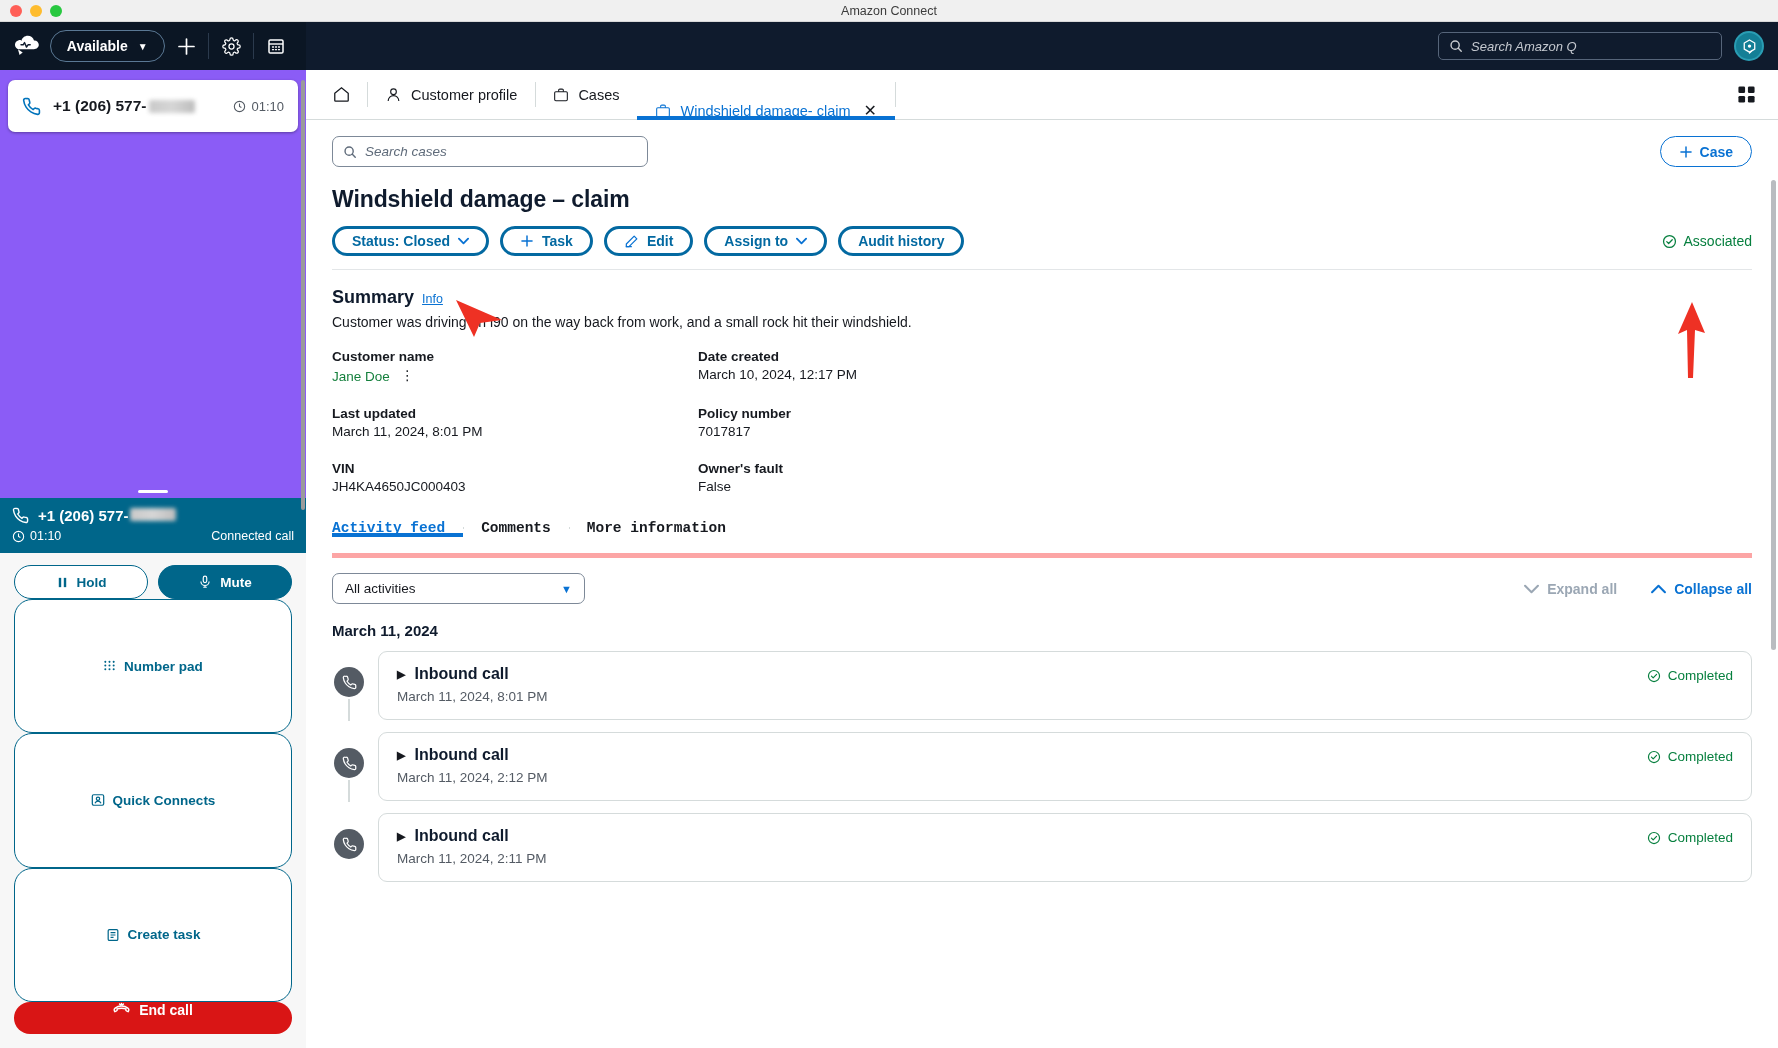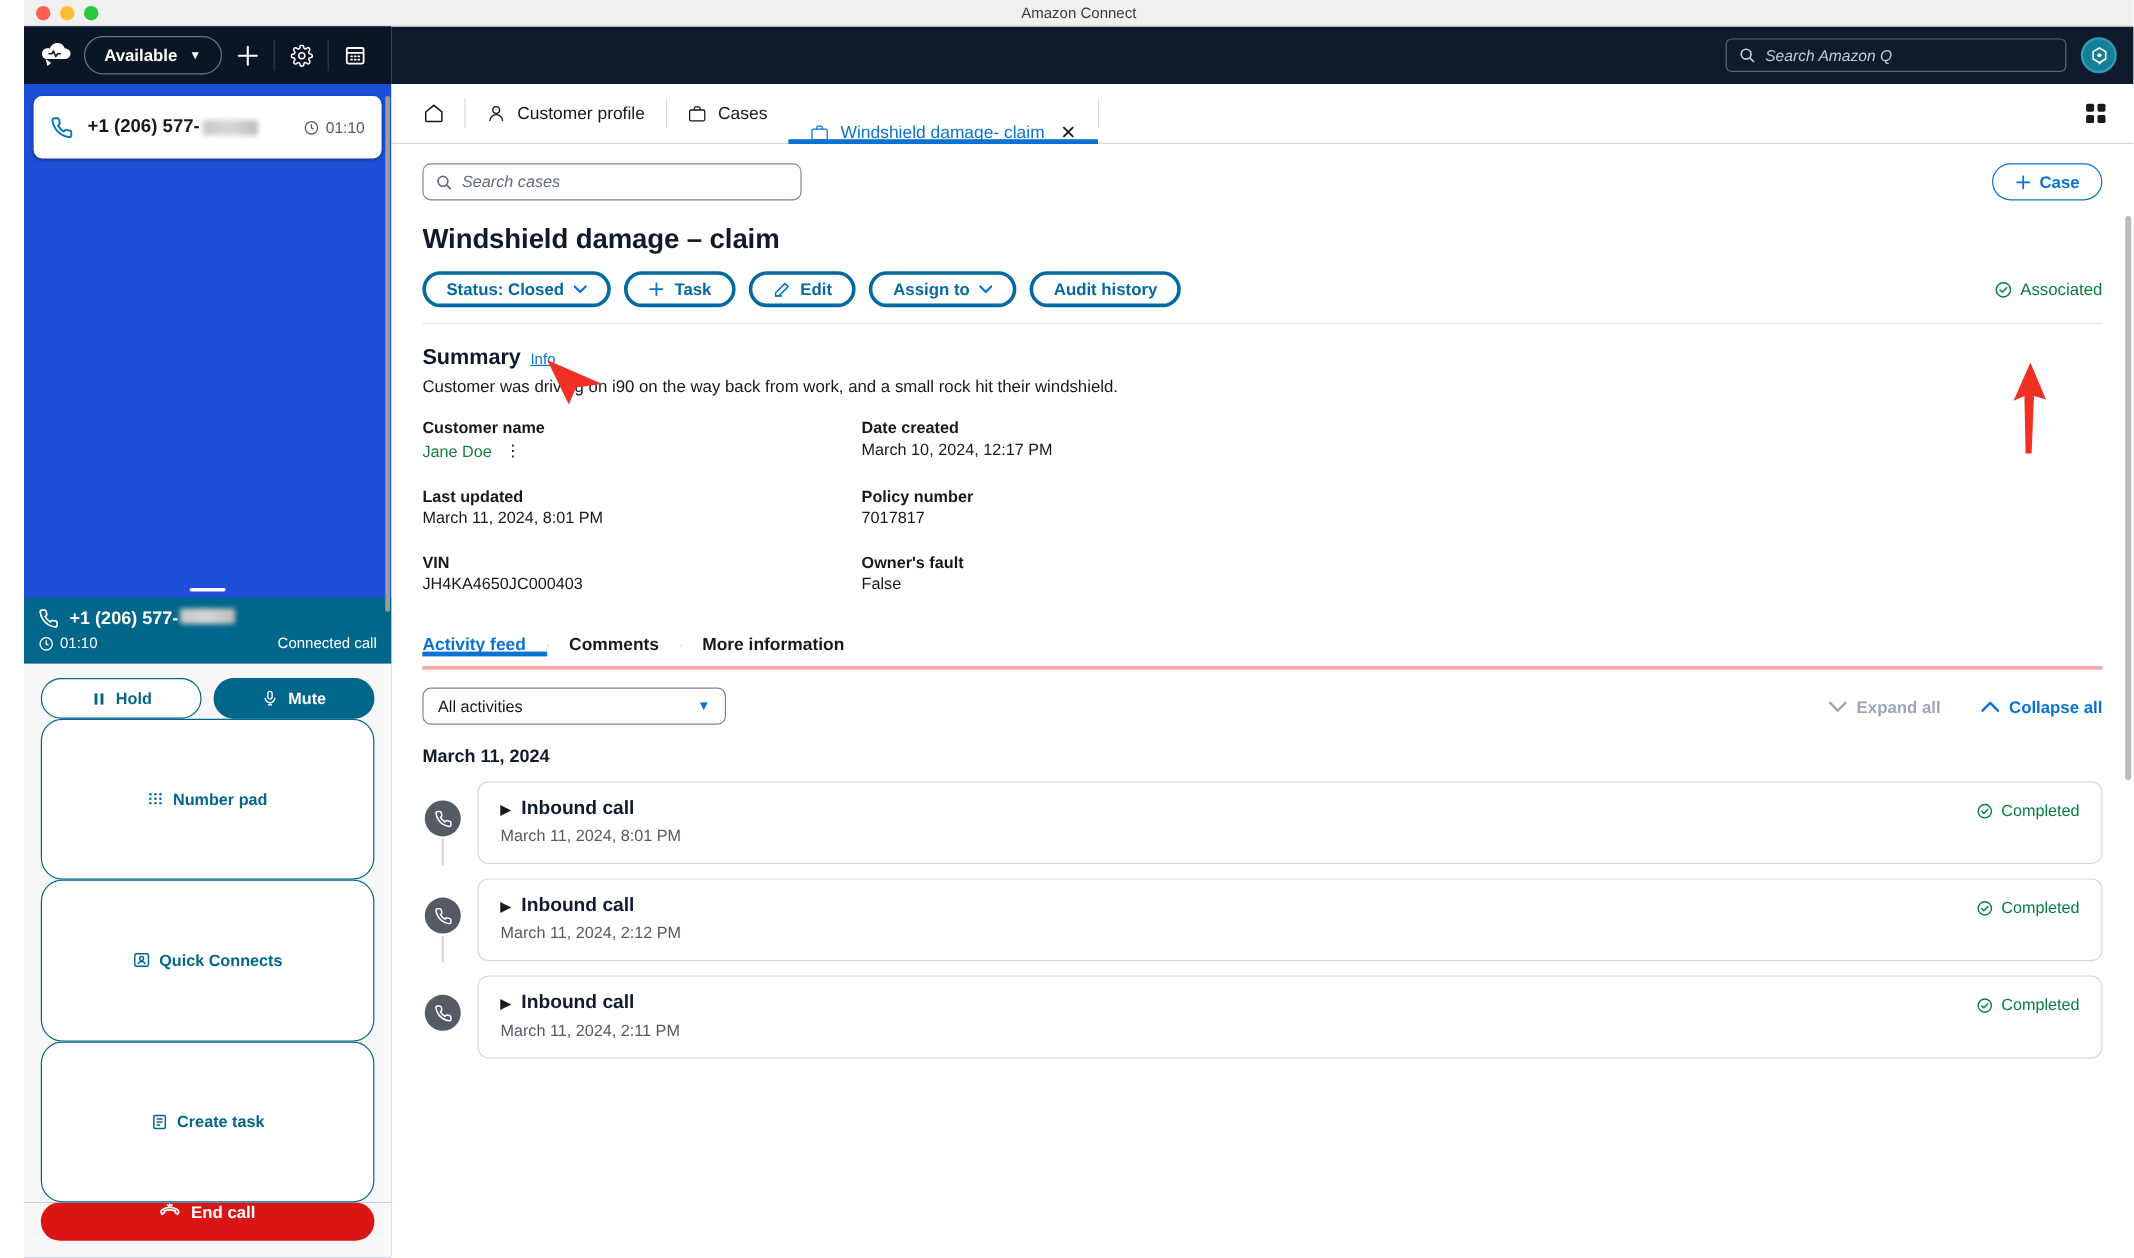--- a/index.html
+++ b/index.html
@@ -2,42 +2,42 @@
 <html><head>
 <meta charset="utf-8">
 <style>
   * { box-sizing: border-box; margin: 0; padding: 0; }
   html, body {
     width: 1778px; height: 1048px;
     font-family: "Liberation Sans", sans-serif;
     background: #ffffff;
     overflow: hidden;
   }
-  .app { position: relative; width: 1778px; height: 1048px; display: flex; flex-direction: column; padding-left: 20px; }
+  .app { position: relative; width: 1778px; height: 1048px; display: flex; flex-direction: column; }
 
   
   .titlebar {
     height: 22px; background: #f0f0f0; border-bottom: 1px solid #d8d8d8;
     display: flex; align-items: center; position: relative; flex: 0 0 22px;
   }
   .traffic { display: flex; gap: 8px; margin-left: 10px; }
   .dot { width: 12px; height: 12px; border-radius: 50%; }
   .dot.red { background: #ff5f57; }
   .dot.yellow { background: #febc2e; }
   .dot.green { background: #28c840; }
   .win-title {
     position: absolute; left: 0; right: 0; text-align: center;
     font-size: 12.5px; color: #3c3c3c;
   }
 
   .body-row { display: flex; flex: 1 1 auto; min-height: 0; }
 
   
   .ccp { width: 306px; flex: 0 0 306px; display: flex; flex-direction: column;
-         background: #1d4ed8; position: relative; }
+         background: #8b5cf6; position: relative; }
   .ccp-top {
     height: 48px; background: #0b1624; display: flex; align-items: center;
     padding: 0 8px; gap: 0px; flex: 0 0 48px;
   }
   .cloud-logo { width: 38px; display:flex; align-items:center; justify-content:center; }
   .status-pill {
     border: 1px solid #5a7894; border-radius: 20px; color: #ffffff;
     font-size: 14px; font-weight: bold; padding: 7px 16px; display: flex;
     align-items: center; gap: 10px; margin-left: 4px; background: transparent;
   }
@@ -157,22 +157,22 @@
   .summary-h .info { font-size: 12.5px; color: #0972d3; text-decoration: underline; }
   .summary-text { font-size: 14px; color: #16191f; margin-top: 6px; }
 
   .fields { margin-top: 19px; }
   .fgrid { display: grid; grid-template-columns: 366px 1fr; row-gap: 22px; }
   .flabel { font-size: 13.5px; font-weight: bold; color: #16191f; }
   .fvalue { font-size: 13.5px; color: #16191f; margin-top: 3px; }
   .flink { color: #15803d; }
   .kebab { display:inline-block; margin-left: 7px; color:#16191f; letter-spacing:0; vertical-align: 1px; }
 
-  .subtabs { display: flex; align-items: center; margin-top: 26px;
-             border-bottom: 3px solid #fca5a5; height: 38px; }
+  .subtabs { display: flex; align-items: flex-start; margin-top: 26px;
+             border-bottom: 5px solid #fca5a5; height: 38px; font-family: Liberation Mono, monospace; }
   .stab { display:flex; align-items:center; padding: 0 18px; font-size: 14.5px; color: #16191f;
           position: relative; font-weight: bold; }
   .stab:first-child { padding-left: 0; }
   .stab + .stab::before { content:""; position:absolute; left:0; top:7px; bottom:7px; width:1px; background:#d5dbdb; }
   .stab.active { color: #0972d3; }
   .stab.active::after { content:""; position:absolute; left:0; right:0; bottom:-1px; height:4px; background:#0972d3; }
   .stab-enddiv { width:1px; margin: 7px 0; background:#d5dbdb; }
 
   .filterrow { display: flex; align-items: center; margin-top: 15px; }
   .select-box {

